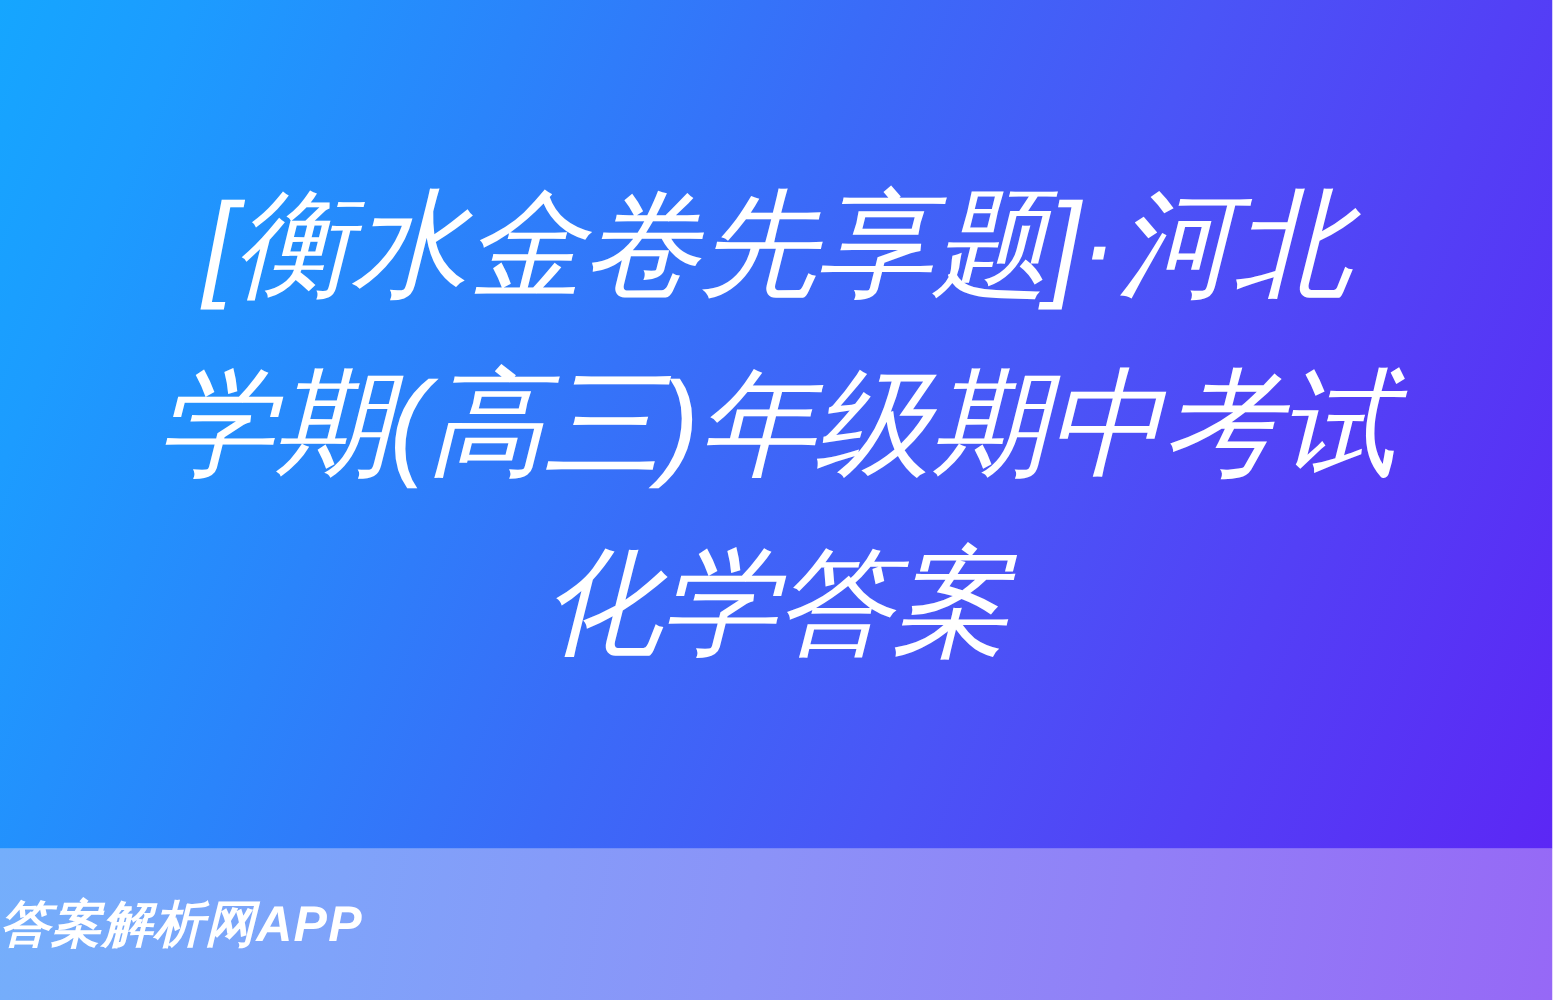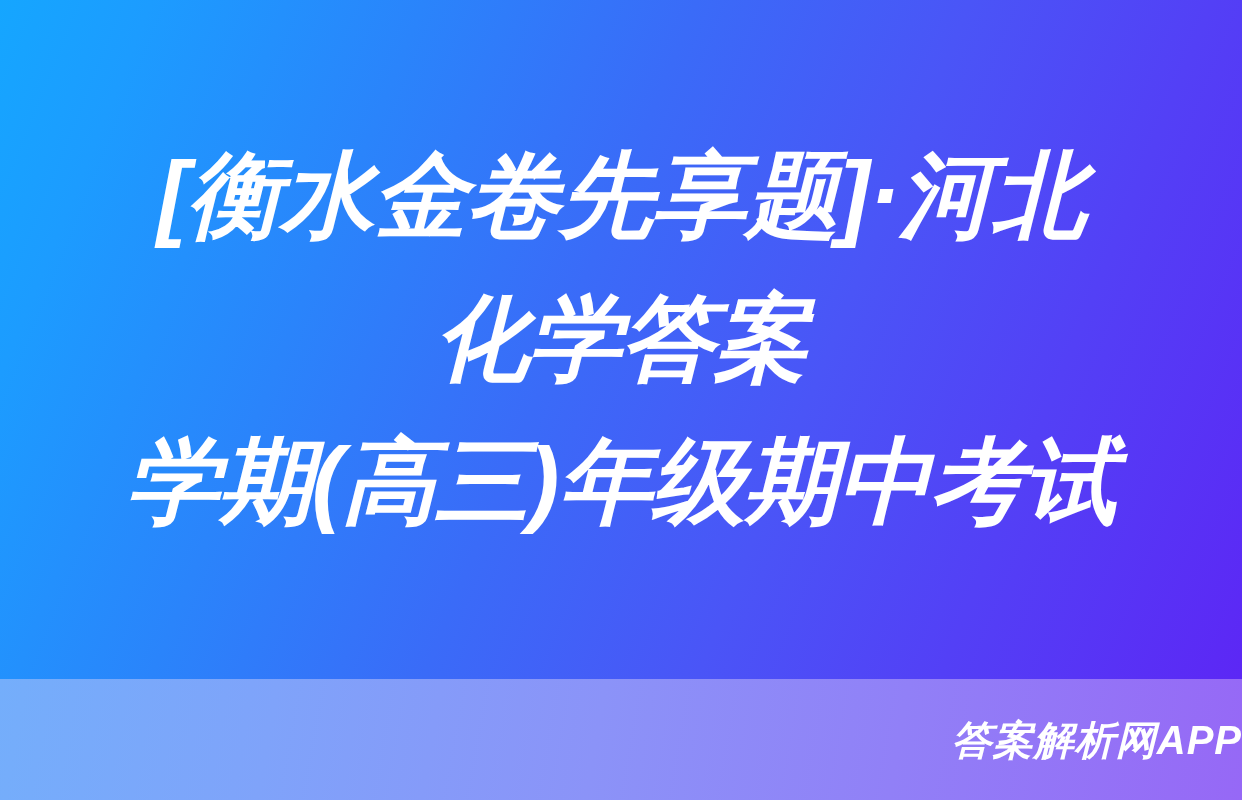--- a/index.html
+++ b/index.html
@@ -41,21 +41,21 @@
     align-items: center;
     justify-content: center;
   }
 
   
   #title-block {
     width: 1010px;
     margin: 0 auto;
     text-align: center;
     color: #ffffff;
-    font-weight: 700;
+    font-weight: 400;
     font-style: italic;
     font-size: 94px;
     line-height: 1.52;
     letter-spacing: -1px;
     white-space: nowrap;
     -webkit-font-smoothing: antialiased;
   }
   .title-line {
     display: block;
     white-space: nowrap;
@@ -77,21 +77,21 @@
     width: 1242px;
     height: 121px;
     background: linear-gradient(100deg,
                 #74AEFB 0%,
                 #7FA3FA 22%,
                 #8B93F8 48%,
                 #9180F7 72%,
                 #9668F6 100%);
     display: flex;
     align-items: center;
-    justify-content: flex-end;
+    justify-content: flex-start;
   }
   #footer-text {
     color: #ffffff;
     font-weight: 700;
     font-style: italic;
     font-size: 40px;
     letter-spacing: 1px;
     line-height: 1;
     white-space: nowrap;
     -webkit-font-smoothing: antialiased;
@@ -99,22 +99,22 @@
 </style>
 </head>
 <body>
 
 <div id="poster">
 
   <div id="hero">
 
     <div id="title-block">
       <span class="title-line stretch" style="transform: scaleX(1);">[衡水金卷先享题]·河北</span>
+      <span class="title-line stretch" style="transform: scaleX(1);">学期(高三)年级期中考试</span>
       <span class="title-line center">化学答案</span>
-      <span class="title-line stretch" style="transform: scaleX(1);">学期(高三)年级期中考试</span>
     </div>
 
   </div>
 
   <div id="footer-band">
     <span id="footer-text">答案解析网APP</span>
   </div>
 
 </div>
 

